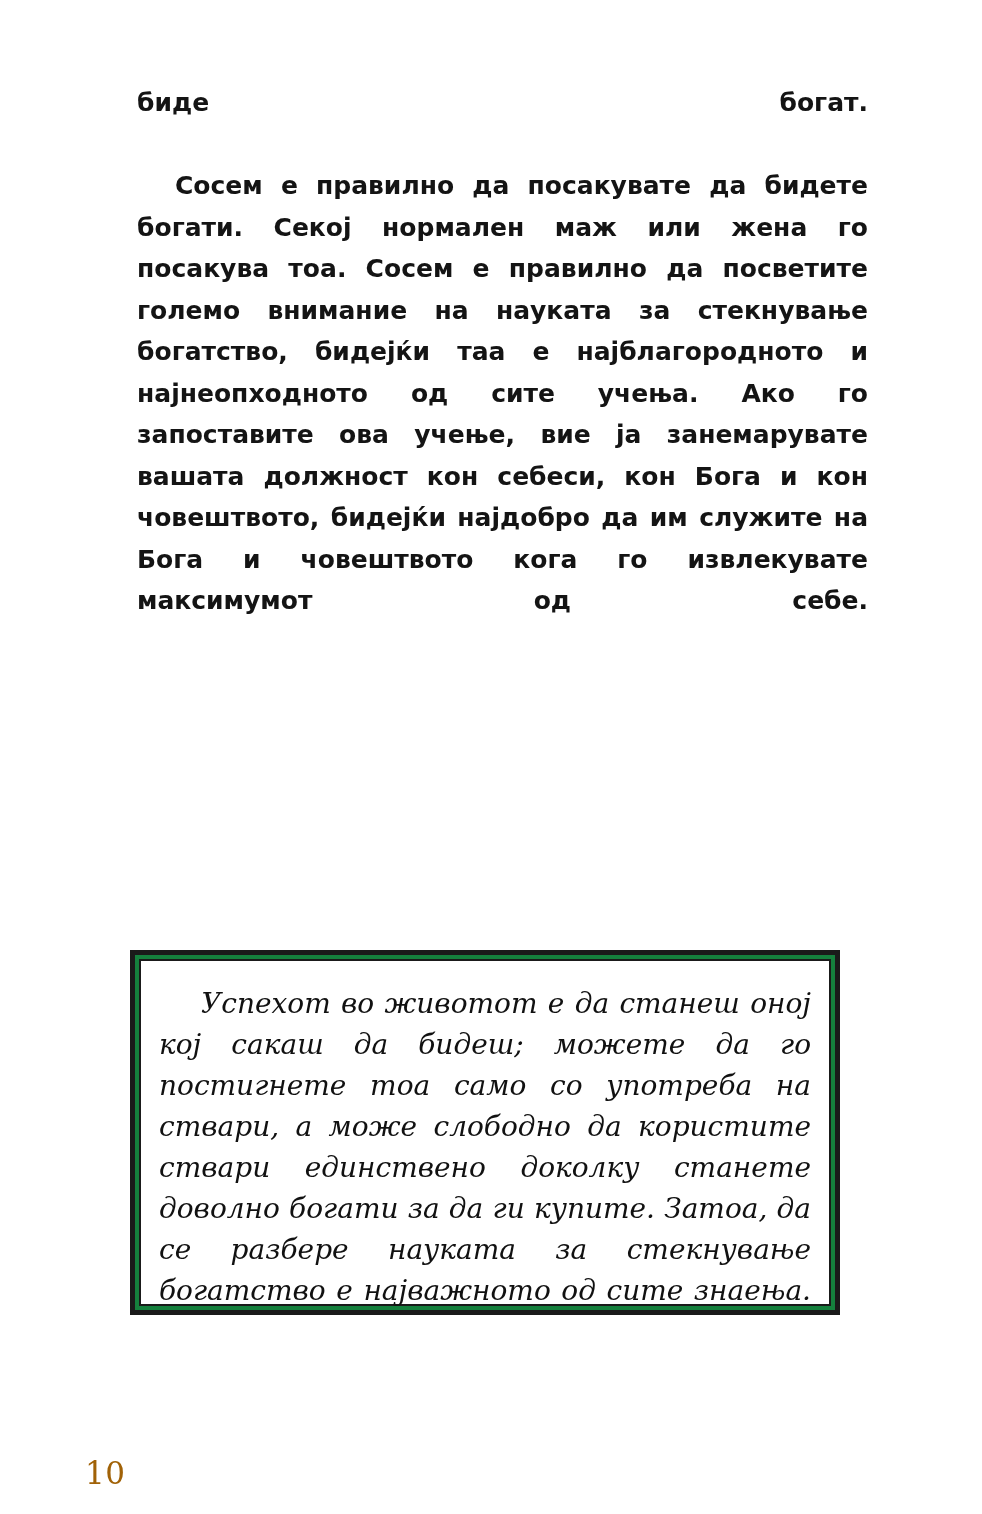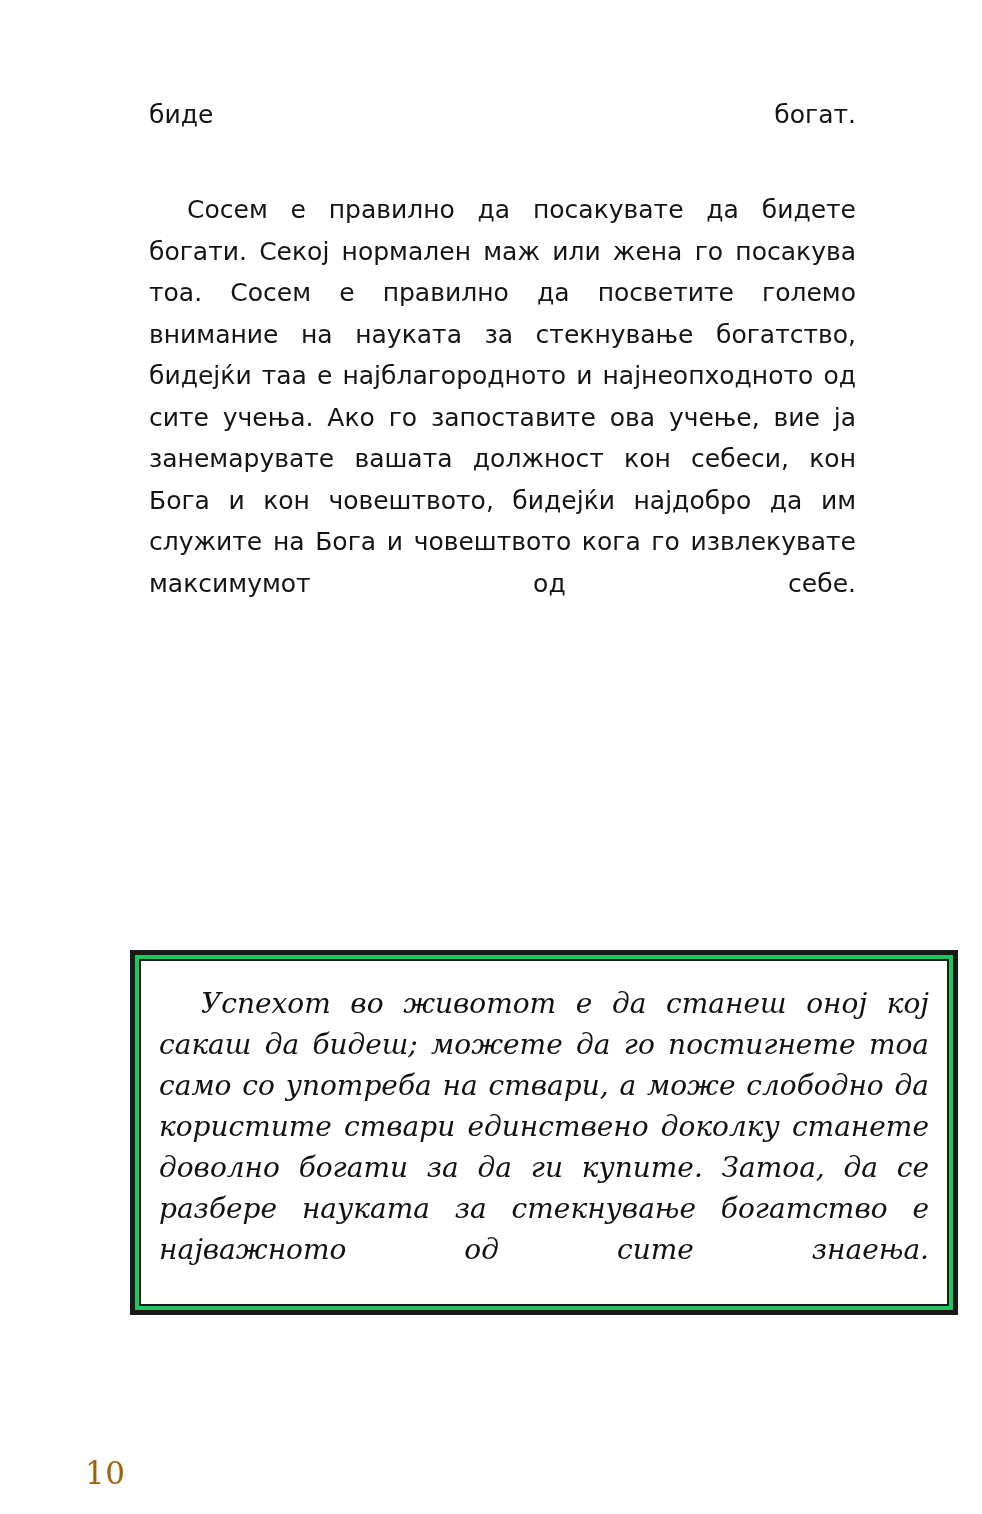--- a/index.html
+++ b/index.html
@@ -27,22 +27,23 @@
     font-size: 25px;
     line-height: 41.5px;
     color: #141414;
     text-align: justify;
     text-justify: inter-word;
     -webkit-hyphens: none;
     hyphens: none;
   }
 
   .body-text p {
-    margin: 12px;
+    margin: 0;
     padding: 0;
+    font-weight: bold;
   }
 
   .para-cont {
     text-indent: 0;
   }
 
   .para-indent {
     text-indent: 38px;
   }
 
@@ -51,25 +52,25 @@
     content: "";
     display: inline-block;
     width: 100%;
   }
 
   
   .quote-box {
     position: absolute;
     left: 130px;
     top: 950px;
-    width: 828px;
+    width: 710px;
     height: 365px;
     box-sizing: border-box;
     border: 5px solid #1a1a1a;
-    background: #22c55e;
+    background: #15803d;
   }
 
   .quote-box-inner {
     position: absolute;
     left: 4px;
     top: 4px;
     right: 4px;
     bottom: 4px;
     box-sizing: border-box;
     border: 2px solid #1a1a1a;

